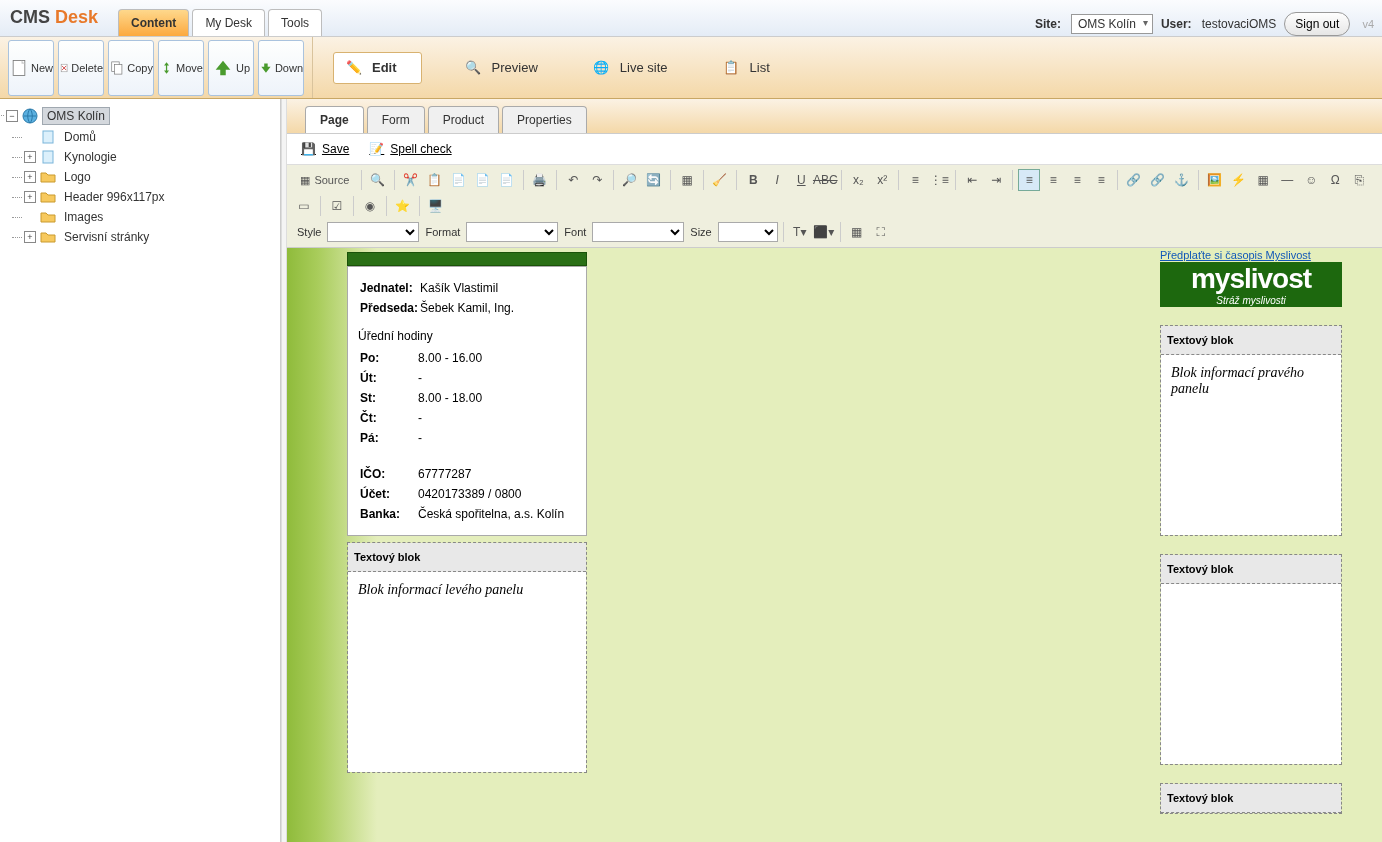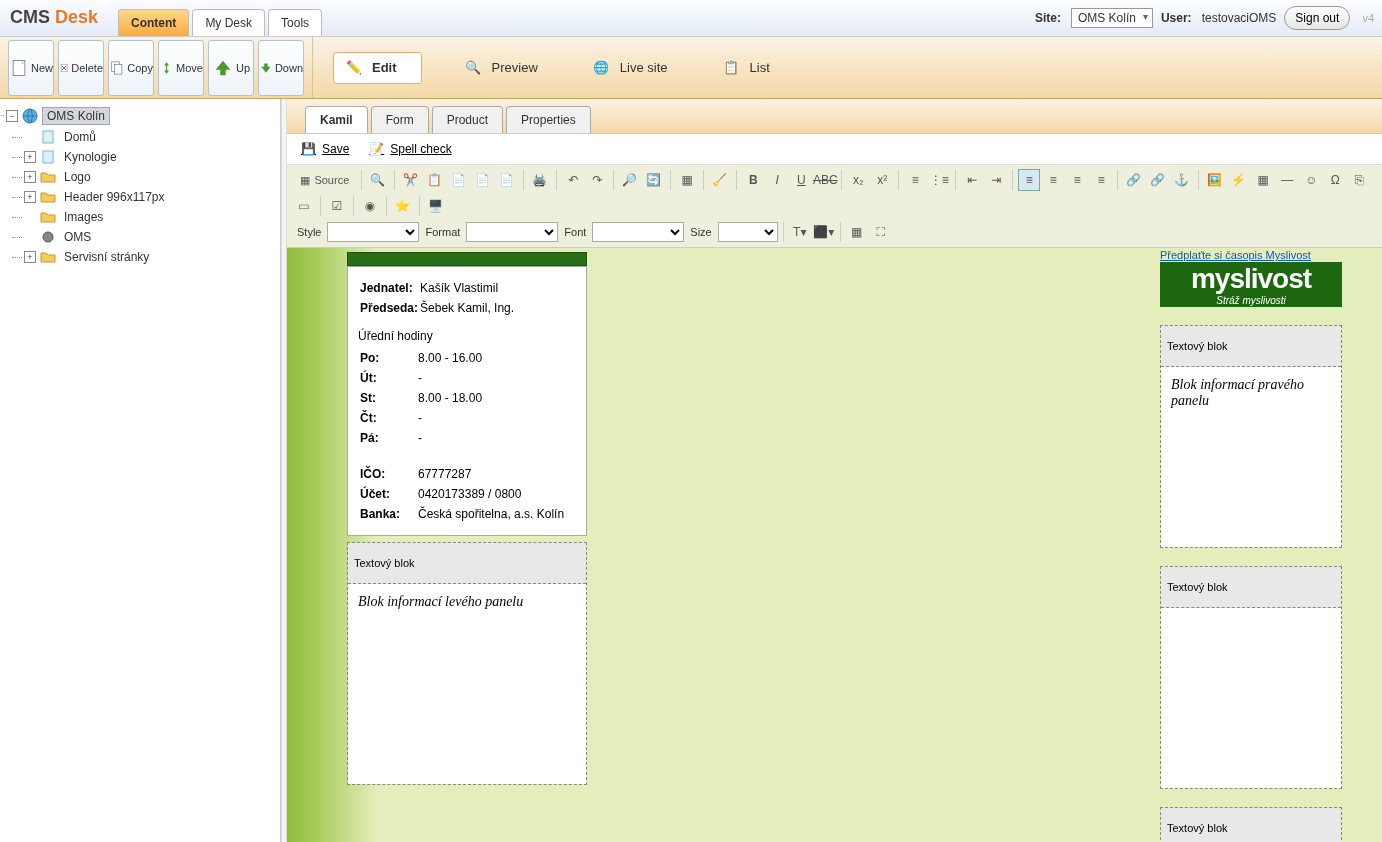--- a/index.html
+++ b/index.html
@@ -3,21 +3,21 @@
 <meta charset="utf-8">
 <style>
 *{box-sizing:border-box;margin:0;padding:0}
 body{font-family:Arial,Helvetica,sans-serif;font-size:12px;width:1382px;height:842px;overflow:hidden;background:#fff}
 .header{height:37px;background:linear-gradient(#fbfcfe,#e4ecf6);border-bottom:1px solid #ccc;display:flex;align-items:flex-end;padding:0 8px}
 .logo{font-size:18px;font-weight:bold;margin:0 20px 8px 2px}
 .logo .cms{color:#444}.logo .desk{color:#e8792a}
 .main-tabs{display:flex;gap:3px;align-items:center}
 .main-tab{padding:6px 12px;border:1px solid #bdbdbd;border-bottom:none;border-radius:4px 4px 0 0;background:#fff;font-size:12px;cursor:pointer;color:#333}
 .main-tab.active{background:linear-gradient(#fed88c,#fca93f);font-weight:bold;color:#333}
-.header-right{margin-left:auto;display:flex;align-items:center;gap:8px;padding-bottom:6px;color:#333}
+.header-right{margin-left:auto;display:flex;align-items:center;gap:8px;color:#333}
 .header-right b{margin-right:2px}
 .site-sel{background:#fff;border:1px solid #999;padding:2px 16px 2px 6px;position:relative}
 .site-sel::after{content:"▾";position:absolute;right:4px;color:#666;font-size:10px}
 .signout{background:linear-gradient(#fefefe,#e6e6e6);border:1px solid #999;border-radius:12px;padding:4px 10px;font-size:12px;cursor:pointer}
 .toolbar{height:62px;background:linear-gradient(#fbf2e4,#f4d8a8);border-bottom:1px solid #c8a765;display:flex;align-items:center}
 .tool-btns{display:flex;padding:0 6px;border-right:1px solid #d9c39c;height:100%;align-items:center}
 .tb{width:46px;height:56px;border:1px solid #aac3de;border-radius:3px;background:linear-gradient(#fefffe,#eef3fa);display:flex;flex-direction:row;align-items:center;justify-content:center;gap:2px;margin:0 2px;cursor:pointer;font-size:11px;color:#333}
 .tb svg{width:22px;height:22px}
 .modes{display:flex;align-items:center;gap:30px;padding-left:20px}
 .mode{display:flex;align-items:center;gap:8px;font-size:13px;color:#333;cursor:pointer;padding:6px 12px}
@@ -49,21 +49,21 @@
 .canvas{flex:1;overflow:auto;background:linear-gradient(90deg,#8fbb3b 0,#a8cc5a 30px,#e4eebc 90px,#e4eebc);display:flex;position:relative}
 .leftcol{width:240px;min-width:240px;margin-left:60px;margin-top:4px}
 .rightcol{width:182px;min-width:182px;margin-left:auto;margin-right:40px}
 .greenbox{background:#2a6f16;height:14px;border:1px solid #1a5209}
 .infobox{background:#fff;border:1px solid #aaa;padding:10px;font-size:12px}
 .infobox table{width:100%}
 .infobox td{padding:2px 0;vertical-align:top}
 .infobox td:first-child{font-weight:bold;width:56px}
 .infobox h4{font-size:12px;font-weight:normal;margin:10px 0 4px}
 .textblk{border:1px dashed #888;margin-top:6px}
-.textblk-h{background:#e8e8e8;border-bottom:1px dashed #888;padding:14px 6px;font-size:11px;font-weight:normal}
+.textblk-h{background:#e8e8e8;border-bottom:1px dashed #888;padding:8px 6px;font-size:11px;font-weight:bold}
 .textblk-c{background:#fff;padding:10px;min-height:200px;font-style:italic;font-family:Georgia,serif;font-size:14px}
 .rightcol .textblk-c{min-height:180px}
 .magazin{background:#1d680e;color:#fff;text-align:center;padding:1px}
 .magazin .big{font-size:28px;font-weight:bold;font-family:Arial;letter-spacing:-1px}
 .magazin .sm{font-size:10px;font-style:italic}
 .maglnk{color:#1258b8;text-decoration:underline;font-size:11px}
 .ebtn.on{border:1px solid #7a9; background:#d7e9f7}
 .grabber{width:6px;background:#f4f4f4;border-left:1px solid #ddd;border-right:1px solid #ddd;cursor:ew-resize}
 .ver{color:#aaa;font-size:11px;margin-left:4px}
 </style>
@@ -194,39 +194,32 @@
           <span class="lbl">Header 996x117px</span>
         </li>
       <li>
           <span class="noexp"></span>
           <svg class="nic" viewBox="0 0 16 16">
             <path d="M1 4h5l2 2h7v7H1z" fill="#f7c95e" stroke="#c99a2e"></path>
           </svg>
           <span class="lbl">Images</span>
         </li>
       <li>
-          <span class="noexp"></span>
-          <svg class="nic" viewBox="0 0 16 16">
-            <circle cx="8" cy="8" r="5" fill="#888" stroke="#555"></circle>
-          </svg>
-          <span class="lbl">OMS</span>
-        </li>
-      <li>
           <span class="expander">+</span>
           <svg class="nic" viewBox="0 0 16 16">
             <path d="M1 4h5l2 2h7v7H1z" fill="#f7c95e" stroke="#c99a2e"></path>
           </svg>
           <span class="lbl">Servisní stránky</span>
         </li>
     </ul>
   </div>
   <div class="grabber"></div>
   <div class="content">
     <div class="content-tabs">
-      <div class="ctab active">Kamil</div>
+      <div class="ctab active">Page</div>
       <div class="ctab">Form</div>
       <div class="ctab">Product</div>
       <div class="ctab">Properties</div>
     </div>
     <div class="docbar">
       <span class="doclink">
           <span>💾</span>
           <span>Save</span>
         </span>
       <span class="doclink">

